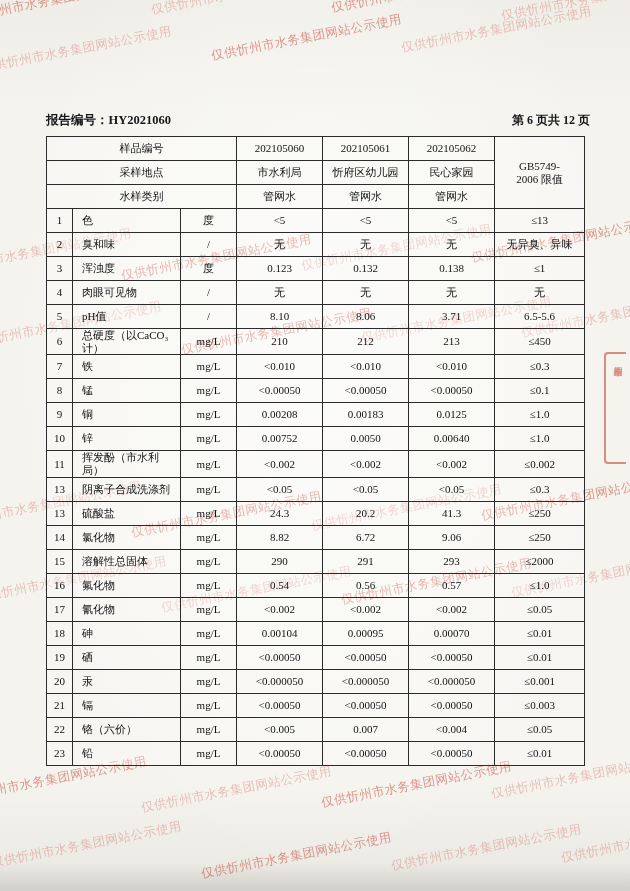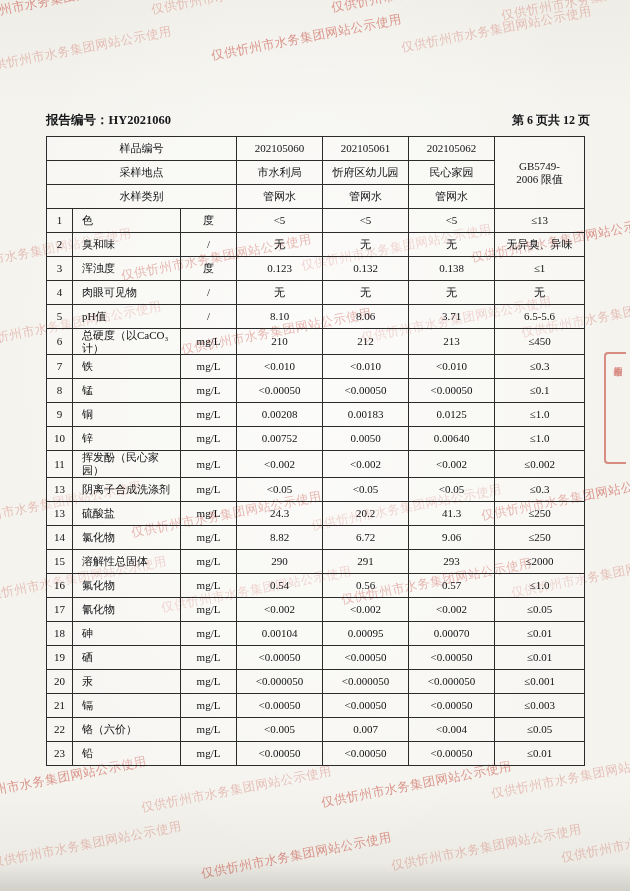--- a/index.html
+++ b/index.html
@@ -304,21 +304,21 @@
           </td>
           <td class="c-unit num">mg/L</td>
           <td class="c-val num">0.00752</td>
           <td class="c-val num">0.0050</td>
           <td class="c-val num">0.00640</td>
           <td class="c-std num">≤1.0</td>
         </tr>
         <tr>
           <td class="c-idx num">11</td>
           <td class="c-item">
-            <span class="item-text">挥发酚（民心家园）</span>
+            <span class="item-text">挥发酚（市水利局）</span>
           </td>
           <td class="c-unit num">mg/L</td>
           <td class="c-val num">&lt;0.002</td>
           <td class="c-val num">&lt;0.002</td>
           <td class="c-val num">&lt;0.002</td>
           <td class="c-std num">≤0.002</td>
         </tr>
         <tr>
           <td class="c-idx num">13</td>
           <td class="c-item">

